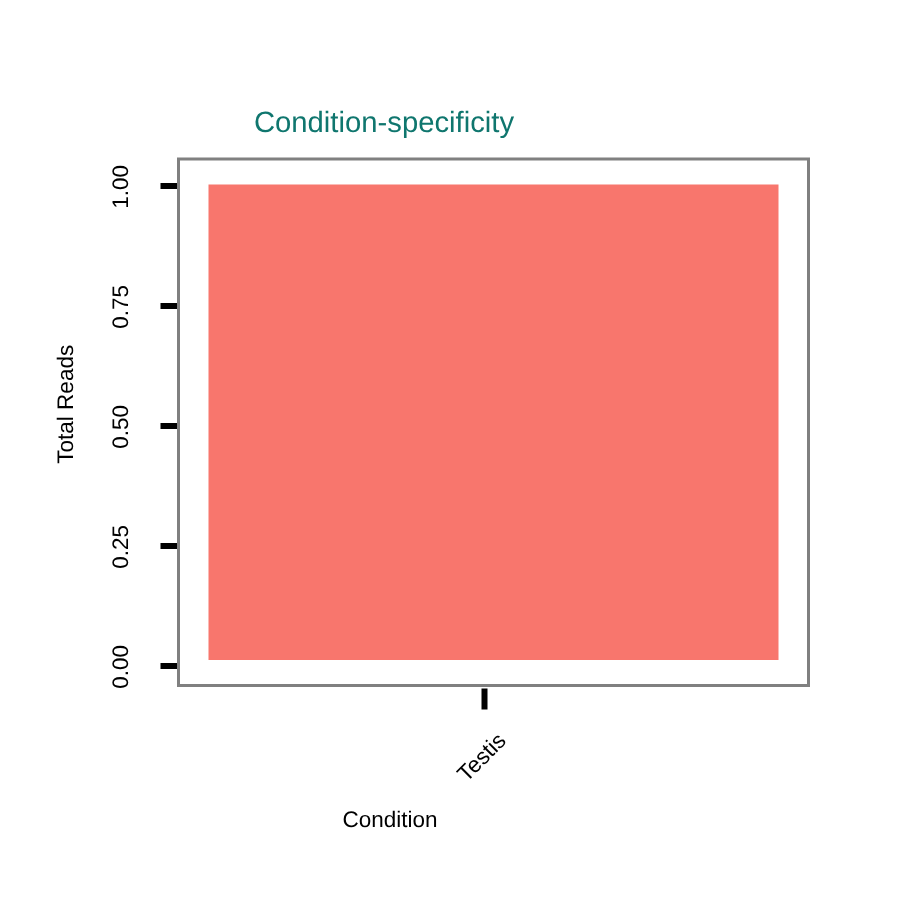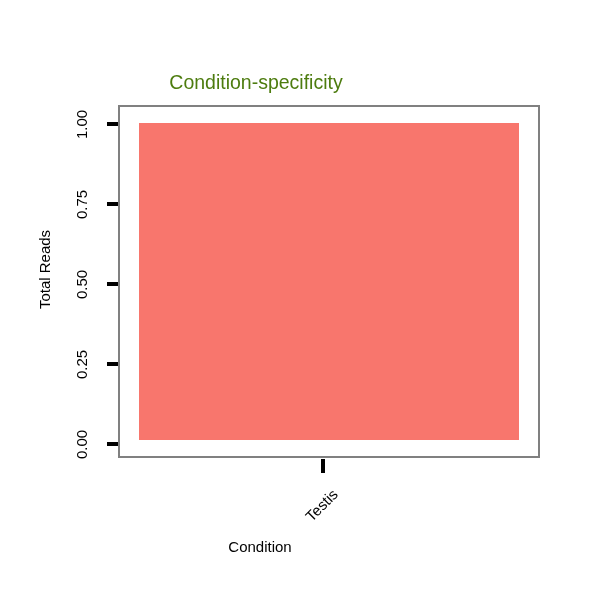--- a/index.html
+++ b/index.html
@@ -25,21 +25,21 @@
   
   .chart-title {
     position: absolute;
     left: 0;
     top: 70px;
     width: 512px;
     text-align: center;
     font-size: 19.5px;
     line-height: 24px;
     letter-spacing: 0px;
-    color: #4d7c0f;
+    color: #0f766e;
     white-space: nowrap;
   }
 
   
   .panel {
     position: absolute;
     left: 118px;
     top: 105px;
     width: 422px;
     height: 353px;

